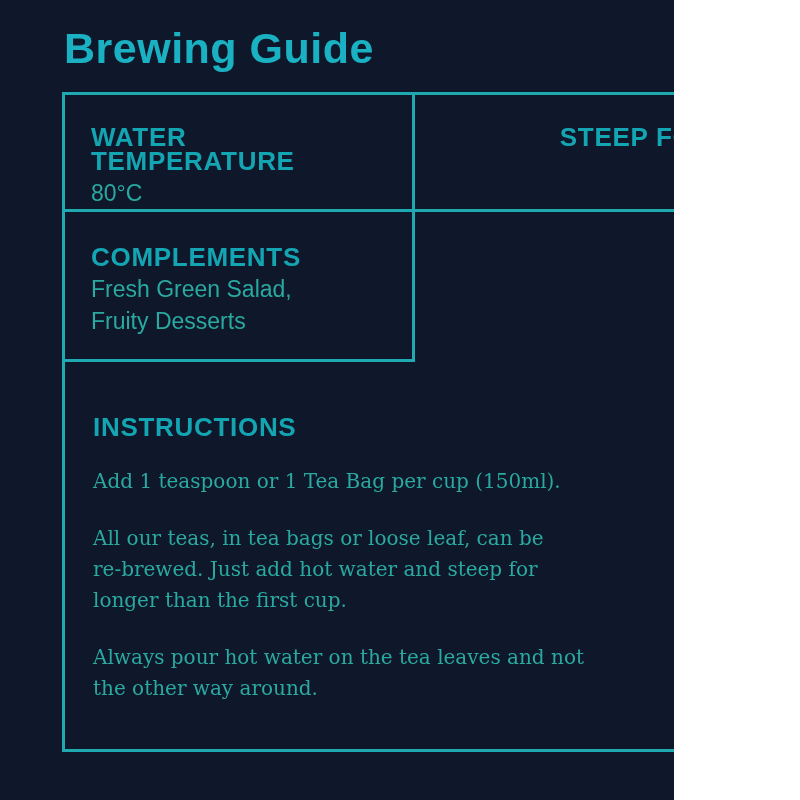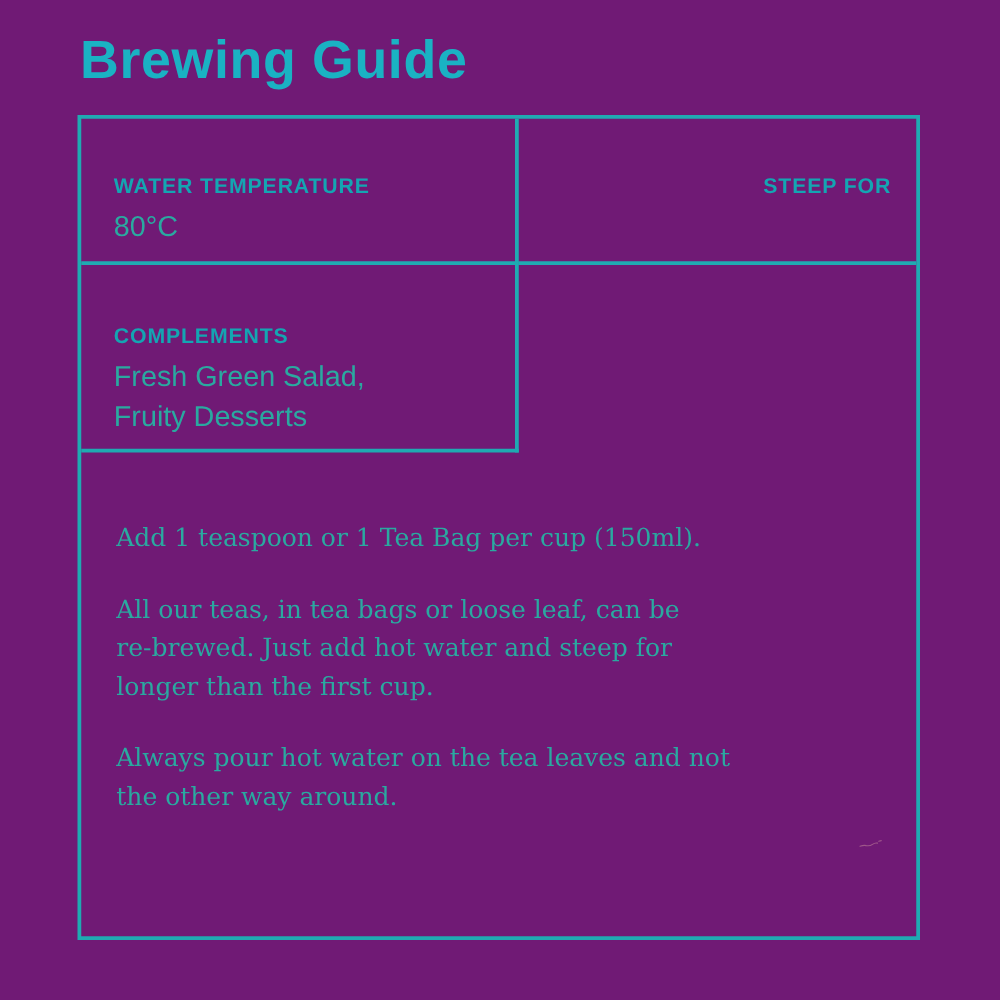--- a/index.html
+++ b/index.html
@@ -1,23 +1,23 @@
 <!DOCTYPE html>
 <html><head>
 <meta charset="utf-8">
 <style>
   html, body {
     margin: 0;
     padding: 0;
   }
   .canvas {
     position: relative;
-    width: 800px;
+    width: 674px;
     height: 800px;
-    background: #701a75;
+    background: #0f172a;
     overflow: hidden;
     font-family: "Liberation Sans", sans-serif;
   }
   .page-title {
     position: absolute;
     left: 64px;
     top: 22px;
     margin: 0;
     font-size: 43px;
     line-height: 52px;
@@ -47,26 +47,26 @@
   }
   .cell.row-divider {
     border-bottom: 3px solid #1faab2;
   }
   .cell.right-pad {
     padding-left: 30px;
     text-align: right;
   }
   .cell .label,
   .instructions .label {
-    font-size: 17px;
+    font-size: 26px;
     line-height: 24px;
     font-weight: 700;
     letter-spacing: 0.7px;
     color: #14a5b2;
-    margin: 12px 0 4px 0;
+    margin: 0 0 4px 0;
   }
   .row2 {
     padding-top: 33px;
   }
   .cell .value {
     font-family: Liberation Sans, sans-serif;
     font-size: 23px;
     line-height: 32px;
     color: #2aa9a0;
     white-space: pre-line;
@@ -117,20 +117,21 @@
     </div>
 
     <div class="cell col-left row-divider row2">
       <div class="label">COMPLEMENTS</div>
       <div class="value">Fresh Green Salad,
 Fruity Desserts</div>
     </div>
 
 
     <div class="instructions">
+      <div class="label">INSTRUCTIONS</div>
       <p>Add 1 teaspoon or 1 Tea Bag per cup (150ml).</p>
       <p>All our teas, in tea bags or loose leaf, can be
 re-brewed. Just add hot water and steep for
 longer than the first cup.</p>
       <p>Always pour hot water on the tea leaves and not
 the other way around.</p>
     </div>
 
   </div>
 

